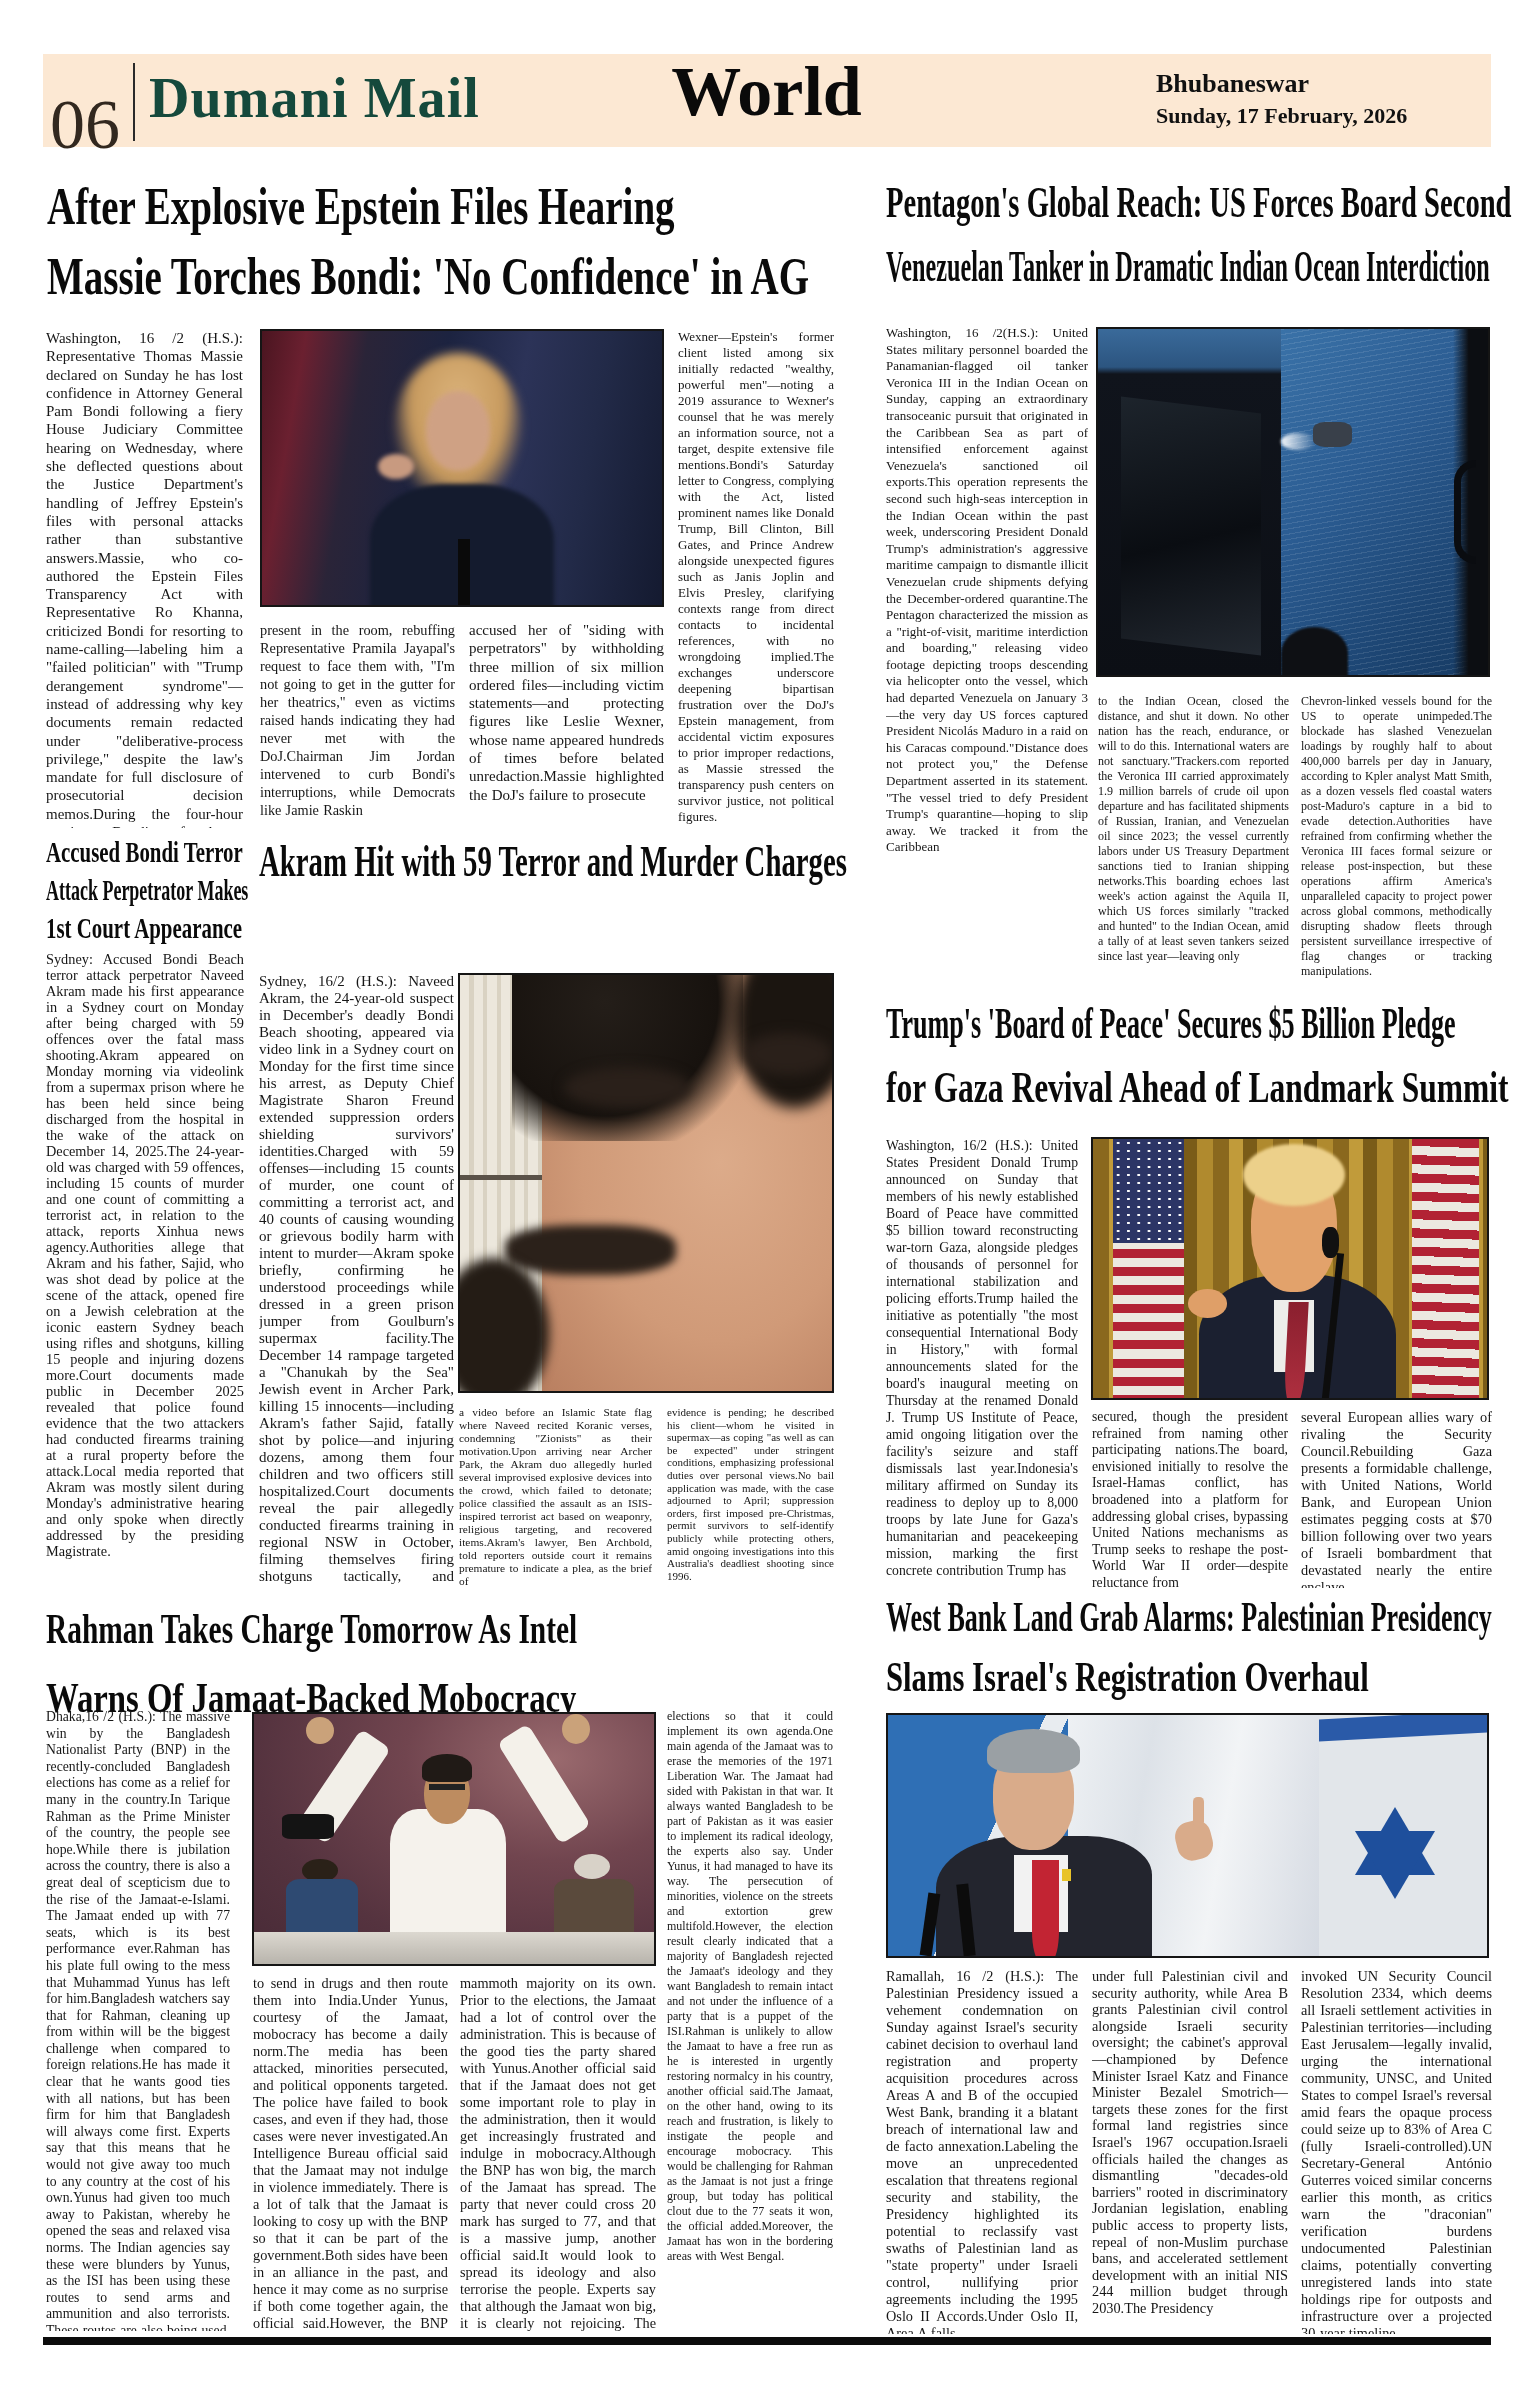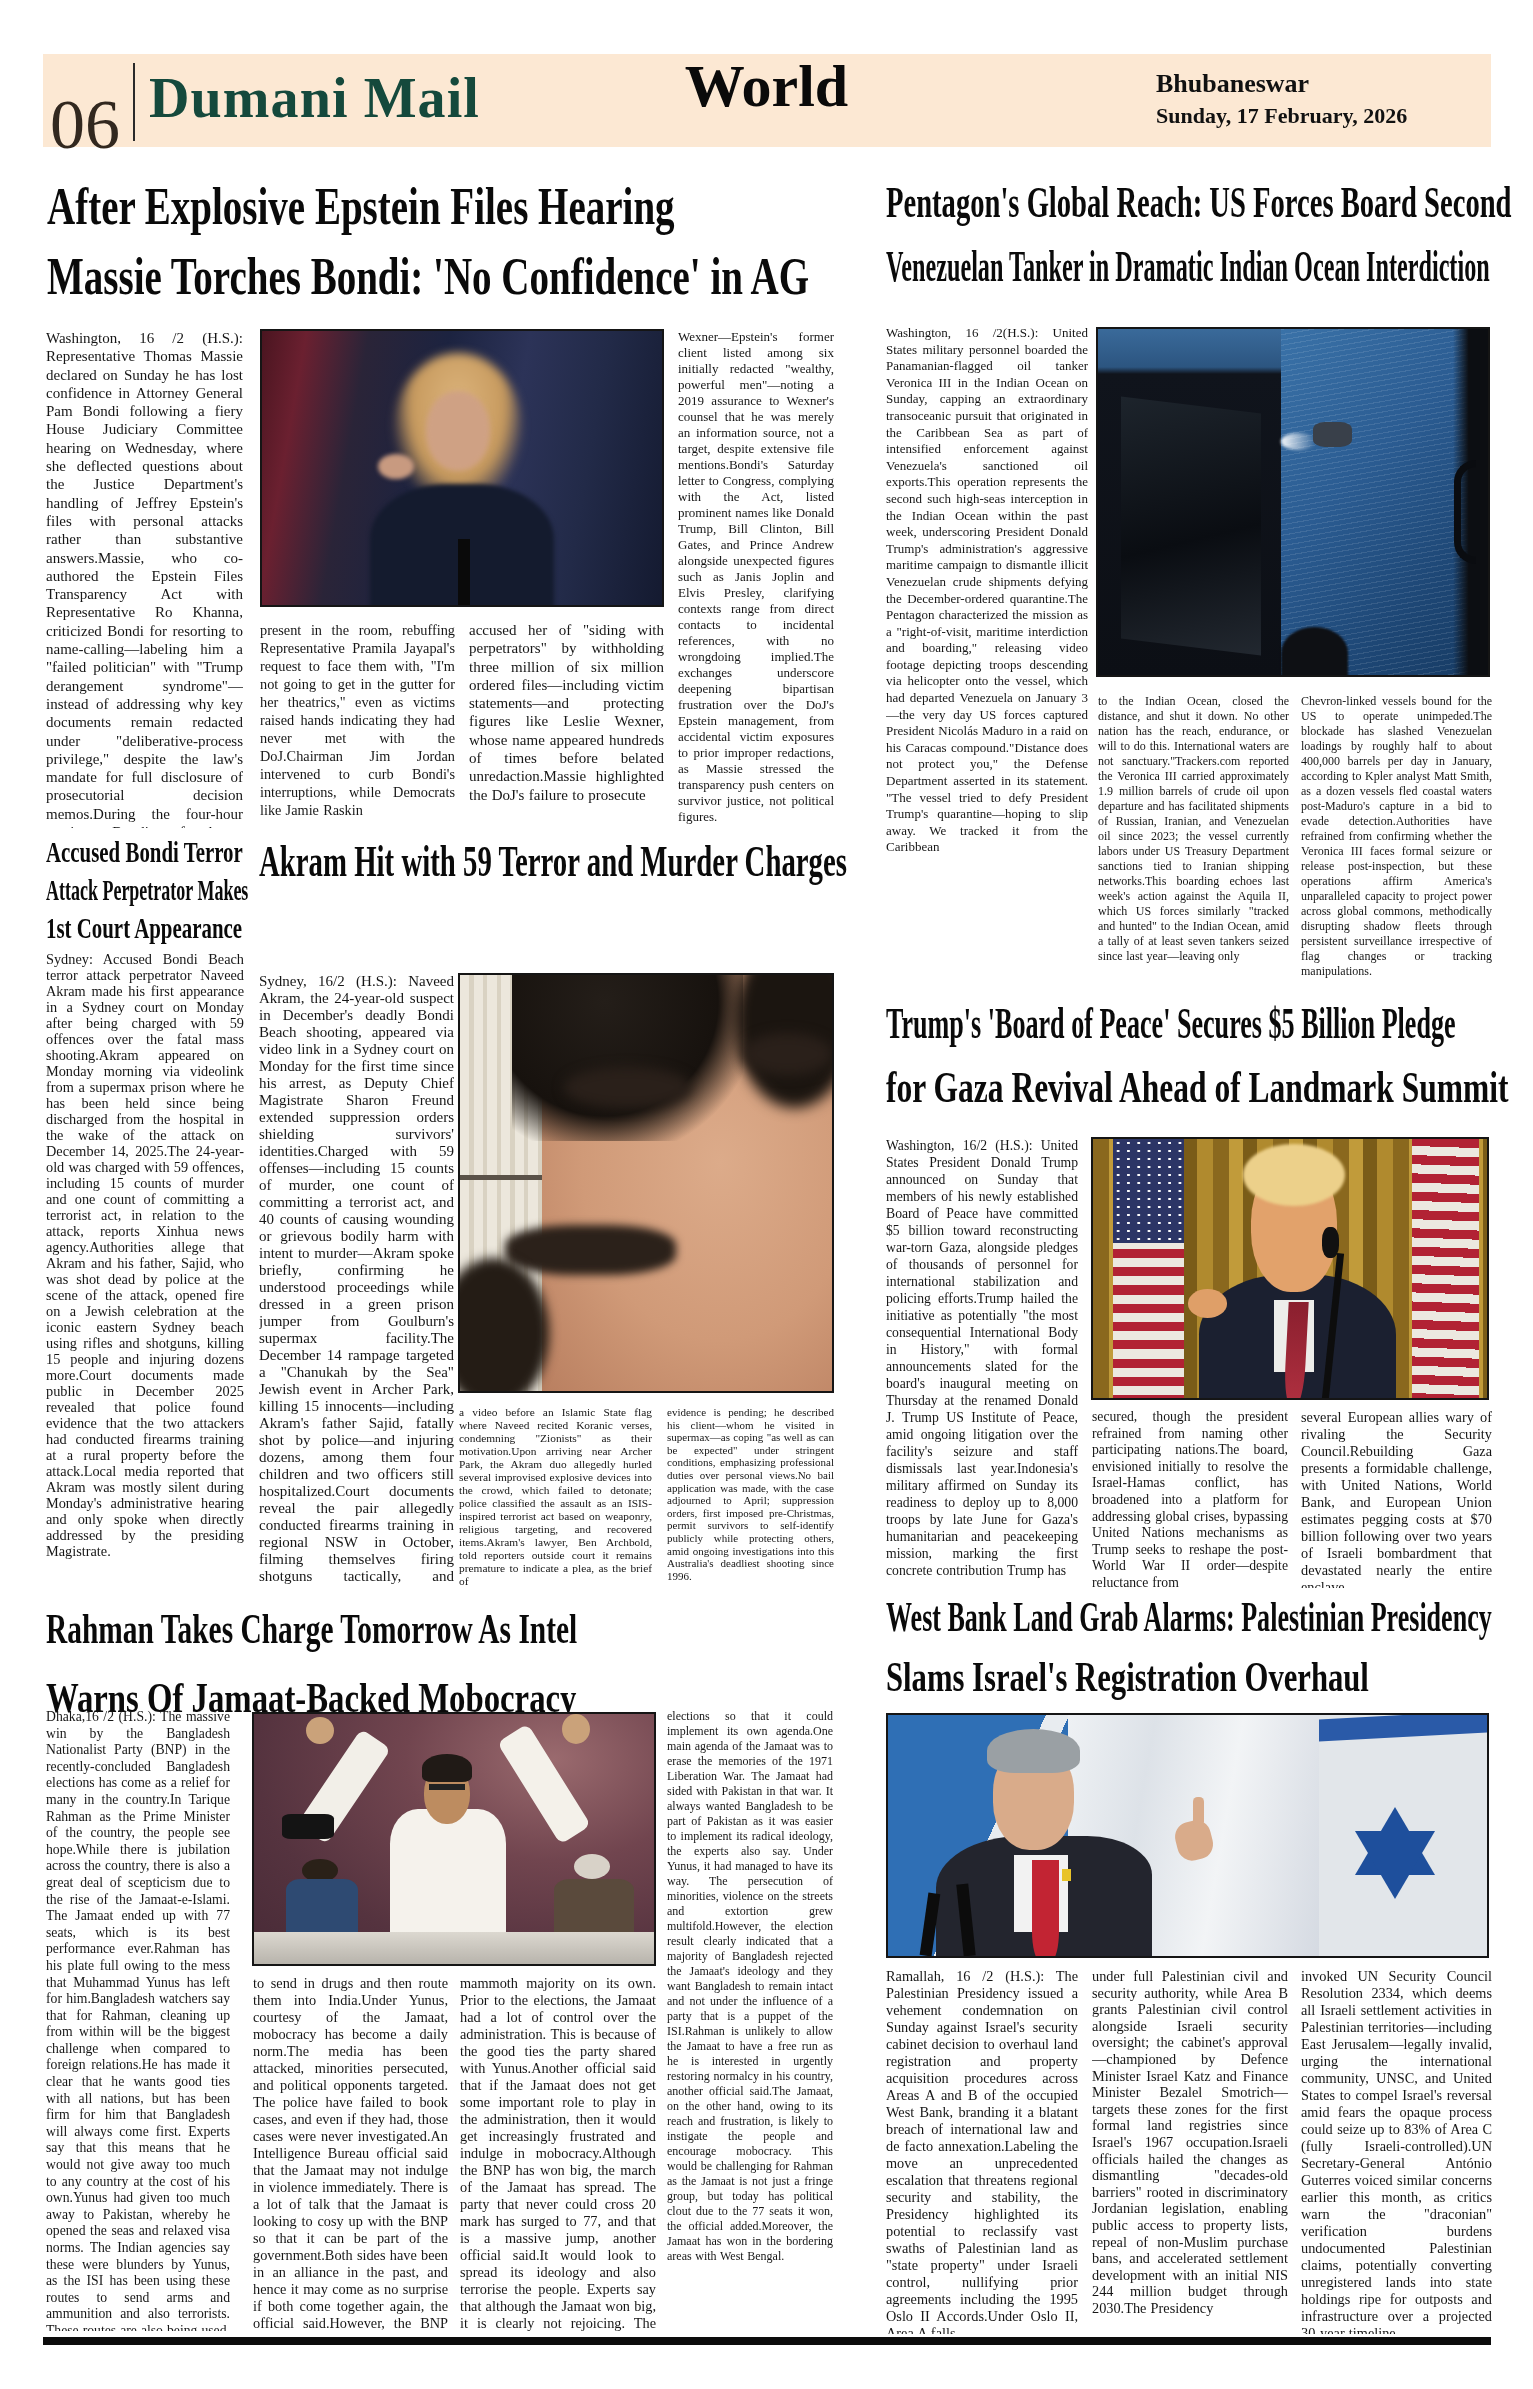--- a/index.html
+++ b/index.html
@@ -3,21 +3,21 @@
 <meta charset="utf-8">
 <style>
   html,body{margin:0;padding:0;background:#ffffff;}
   .page{position:relative;width:1533px;height:2389px;background:#ffffff;overflow:hidden;
         font-family:"Liberation Serif",serif;color:#161616;}
   
   .band{position:absolute;left:43px;top:54px;width:1448px;height:93px;background:#fce8d3;}
   .pageno{position:absolute;left:50px;top:62px;font-size:70px;line-height:1.1;font-weight:400;color:#32281f;margin-top:24px;}
   .hdr-vr{position:absolute;left:133px;top:63px;width:1.7px;height:78px;background:#2a2a2a;}
   .masthead{position:absolute;left:149px;top:68px;font-size:56px;line-height:1.1;font-weight:bold;color:#15493c;letter-spacing:1.1px;}
-  .section-title{position:absolute;left:572px;top:53px;width:389px;text-align:center;font-size:60px;line-height:1.1;font-weight:bold;color:#0a0a0a;}
+  .section-title{position:absolute;left:572px;top:53px;width:389px;text-align:center;font-size:70px;line-height:1.1;font-weight:bold;color:#0a0a0a;}
   .cityblock{position:absolute;left:1156px;top:68px;width:286px;text-align:left;color:#111;}
   .city{font-size:26px;font-weight:bold;line-height:1.25;}
   .date{font-size:22px;font-weight:bold;line-height:1.35;}
   
   .hl{position:absolute;color:#0a0a0a;font-weight:bold;}
   .hl .ln{display:block;white-space:nowrap;}
   .hl .ln span{display:inline-block;transform-origin:left center;}
   
   .col{position:absolute;text-align:justify;overflow:hidden;color:#161616;word-spacing:0.6px;}
   

